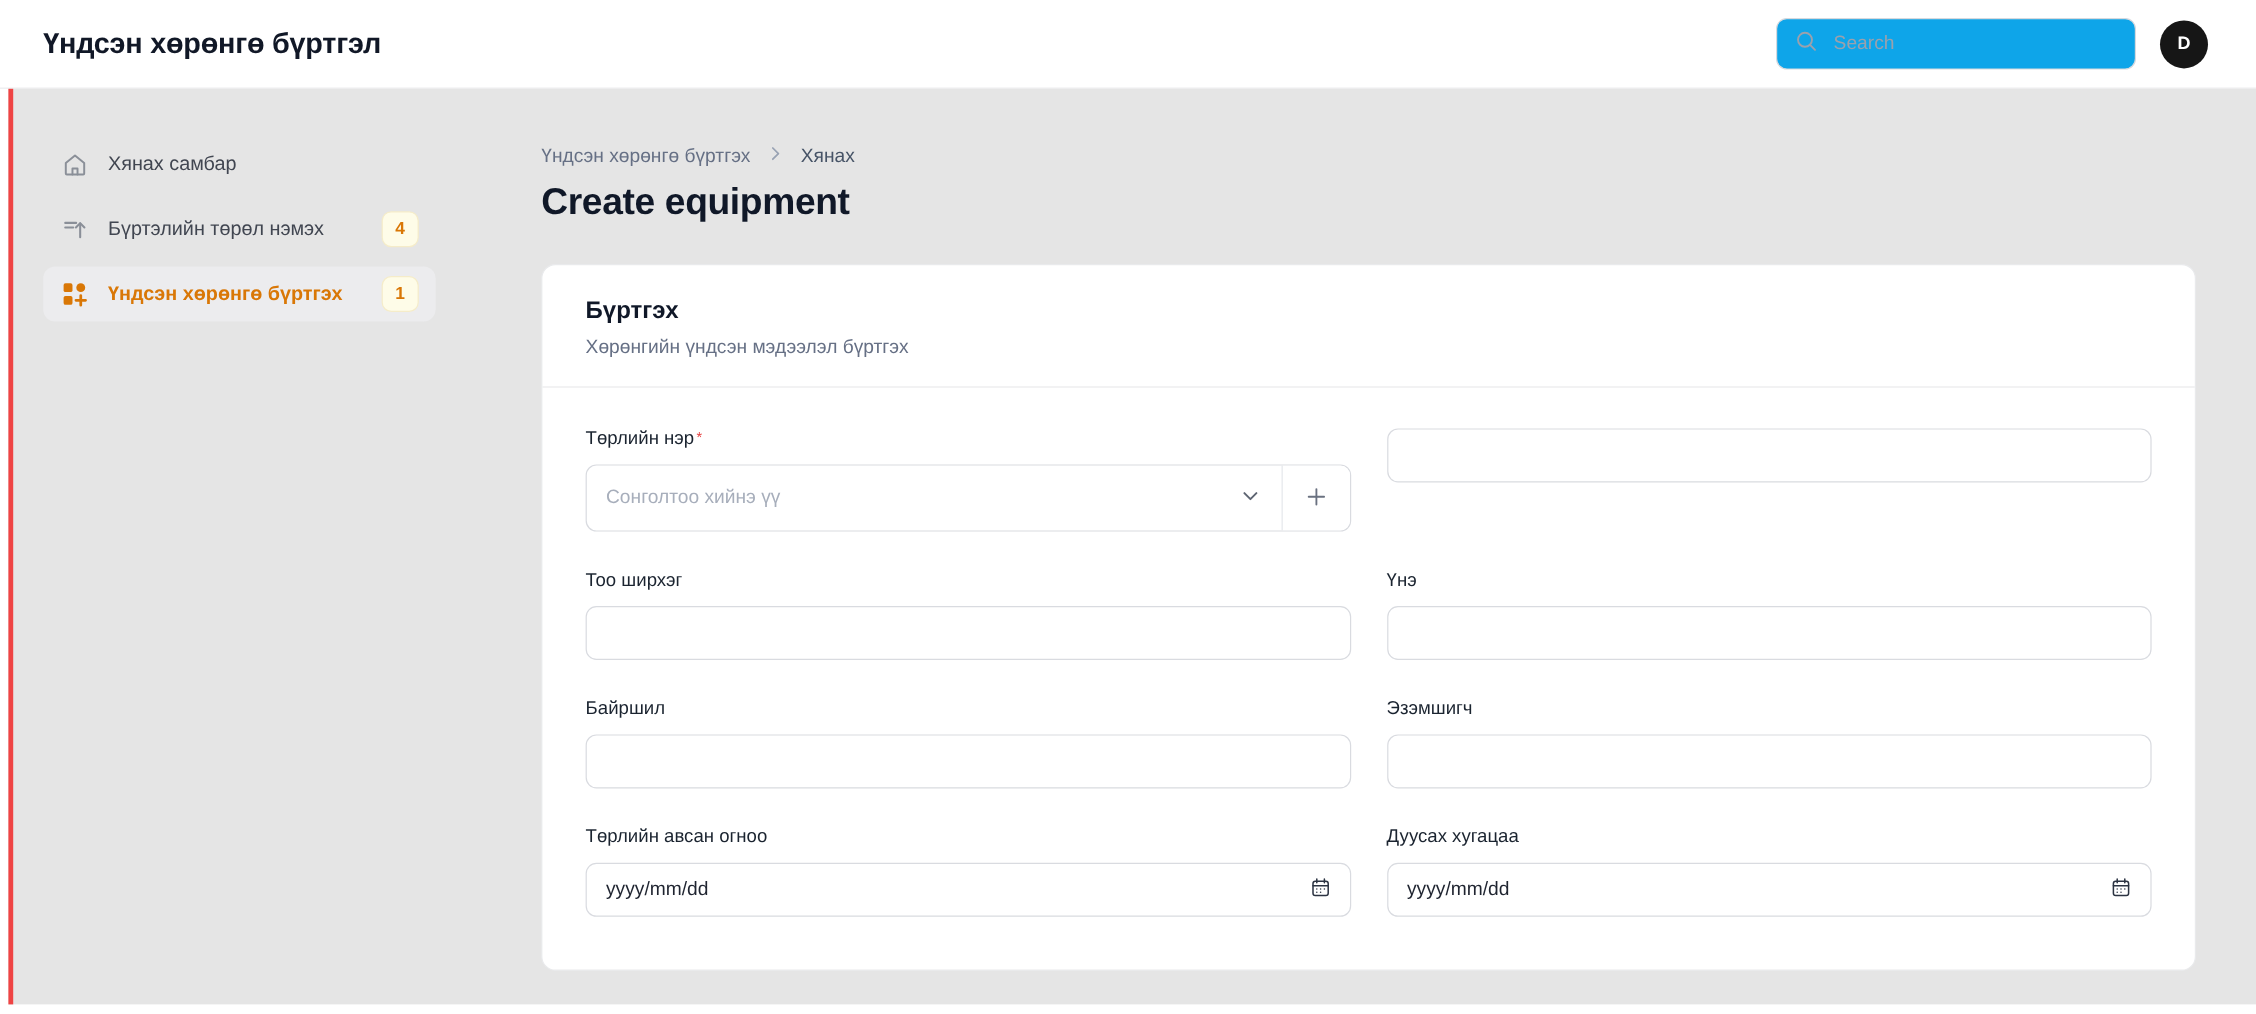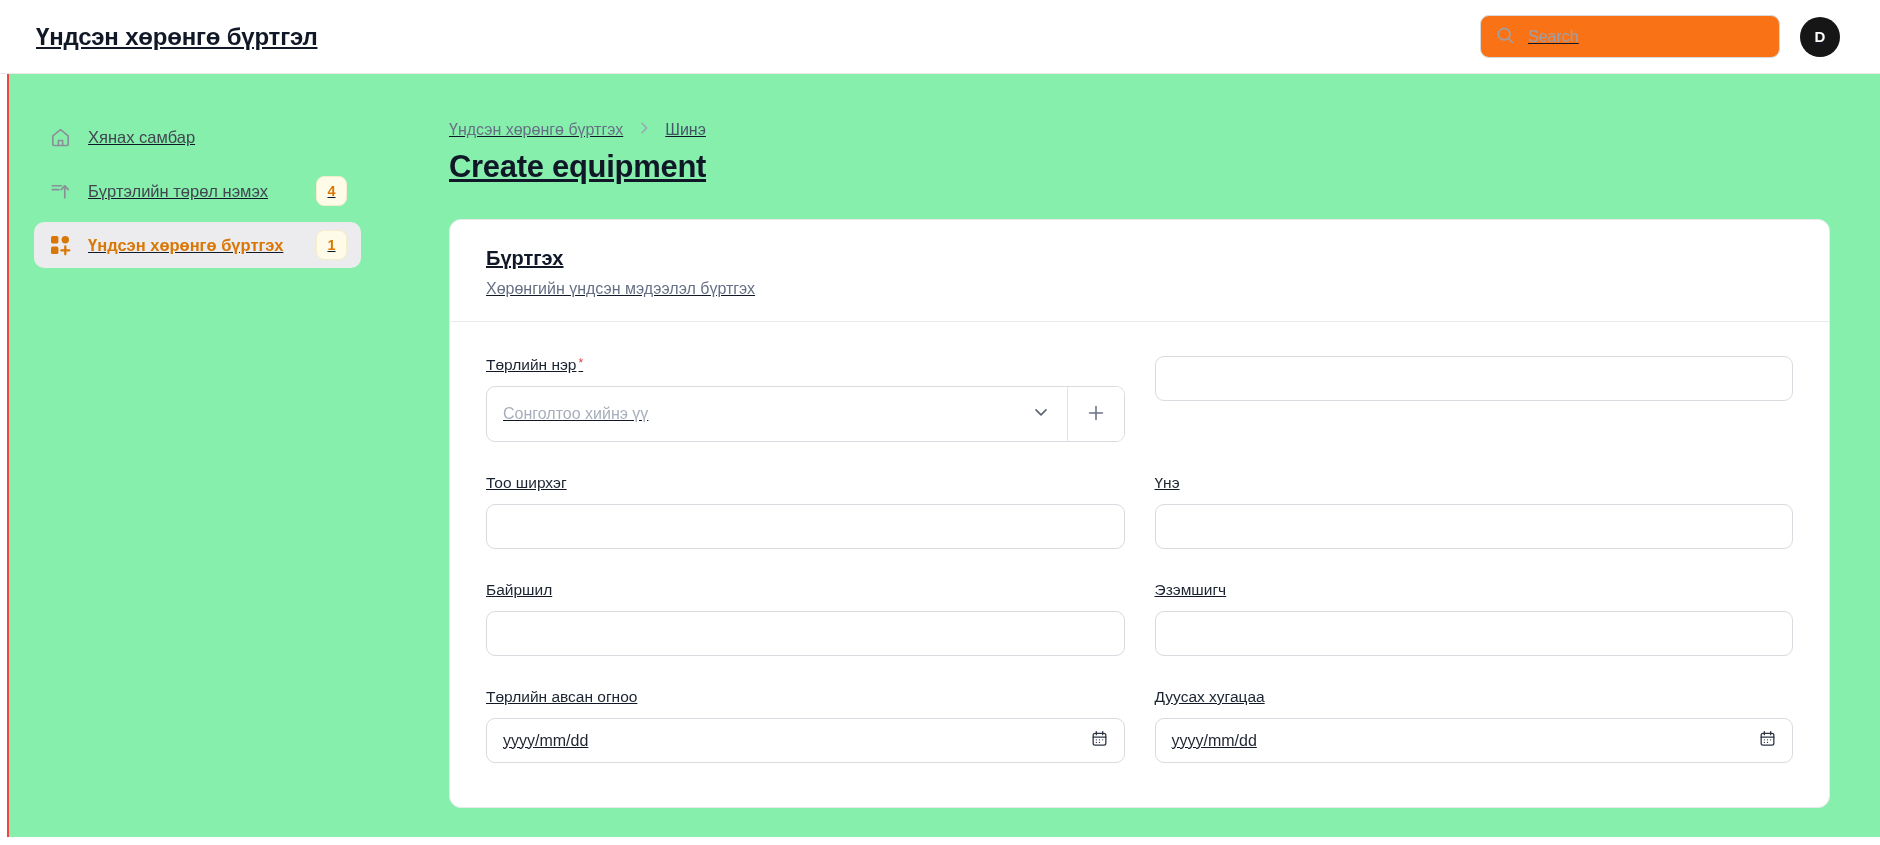--- a/index.html
+++ b/index.html
@@ -2,48 +2,48 @@
 <html><head>
 <meta charset="utf-8">
 <style>
   * { box-sizing: border-box; }
   html, body { margin: 0; padding: 0; }
   body {
     width: 1880px; height: 845px; overflow: hidden;
     font-family: "Liberation Sans", "DejaVu Sans", sans-serif;
     background: #ffffff; color: #111827;
   }
-  .shell { display: flex; flex-direction: column; height: 845px; text-decoration: underline; }
+  .shell { display: flex; flex-direction: column; height: 845px; }
 
   
   .header {
     height: 74px; flex: 0 0 74px; background: #fff;
     border-bottom: 1px solid #e8e8ea;
     display: flex; align-items: center; padding: 0 40px 0 36px;
   }
   .header-title { font-size: 24px; font-weight: 700; color: #111827; letter-spacing: -0.2px; }
   .header-right { margin-left: auto; display: flex; align-items: center; gap: 20px; }
   .search-box {
     width: 300px; height: 43px; border: 1px solid #d6d9de; border-radius: 9px;
-    display: flex; align-items: center; gap: 11px; padding: 0 14px; background: #f97316;
+    display: flex; align-items: center; gap: 11px; padding: 0 14px; background: #0ea5e9;
   }
   .search-box input {
     border: none; outline: none; flex: 1; font-size: 16px; color: #374151;
     font-family: inherit; background: transparent;
   }
   .search-box input::placeholder { color: #9aa1ad; }
   .avatar {
     width: 40px; height: 40px; border-radius: 50%; background: #161616; color: #fff;
     display: flex; align-items: center; justify-content: center;
     font-size: 15px; font-weight: 700; cursor: pointer;
   }
 
   
   .frame { flex: 1; background: #fff; padding: 0 0 8px 7px; display: flex; }
-  .surface { flex: 1; background: #86efac; border-left: 2px solid #ef4444; display: flex; min-width: 0; }
+  .surface { flex: 1; background: #e5e5e5; border-left: 4px solid #ef4444; display: flex; min-width: 0; }
 
   
   .sidebar { width: 362px; flex: 0 0 362px; padding: 40px 10px 0 25px; }
   .side-item {
     display: flex; align-items: center; gap: 16px; height: 46px; padding: 0 14px;
     border-radius: 10px; margin-bottom: 8px; cursor: pointer;
     font-size: 16.5px; font-weight: 500; color: #414651;
   }
   .side-item .icn { width: 24px; height: 24px; flex: 0 0 24px; display: flex; align-items: center; justify-content: center; }
   .side-item.active { background: #ececee; color: #d97706; font-weight: 700; }
@@ -163,21 +163,21 @@
 
       <div class="content">
 
         <div class="breadcrumb">
           <span class="crumb">Үндсэн хөрөнгө бүртгэх</span>
           <span class="icn">
             <svg width="16" height="16" viewBox="0 0 24 24" fill="none" stroke="#98a2b3" stroke-width="2.2" stroke-linecap="round" stroke-linejoin="round">
               <polyline points="9 5 16 12 9 19"></polyline>
             </svg>
           </span>
-          <span class="crumb current">Шинэ</span>
+          <span class="crumb current">Хянах</span>
         </div>
 
         <div class="page-title">Create equipment</div>
 
         <div class="card">
           <div class="card-head">
             <div class="card-title">Бүртгэх</div>
             <div class="card-sub">Хөрөнгийн үндсэн мэдээлэл бүртгэх</div>
           </div>
           <div class="card-divider"></div>

